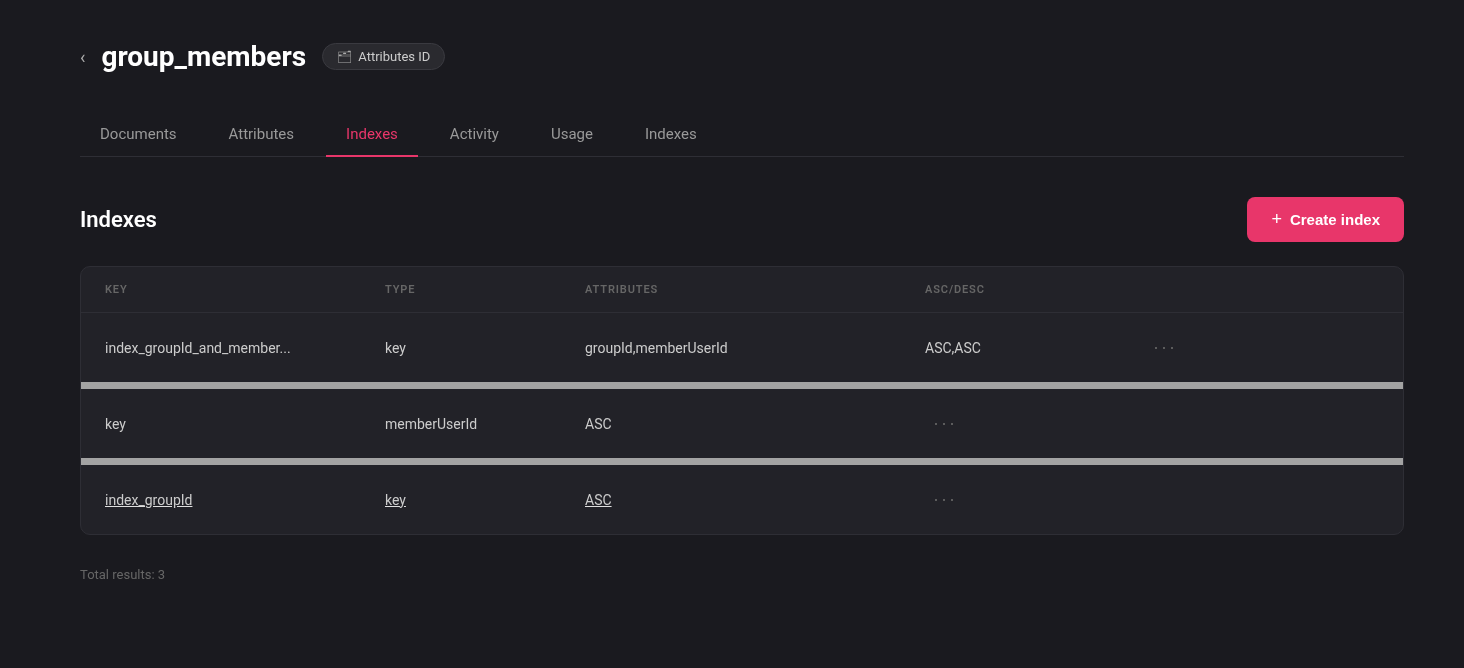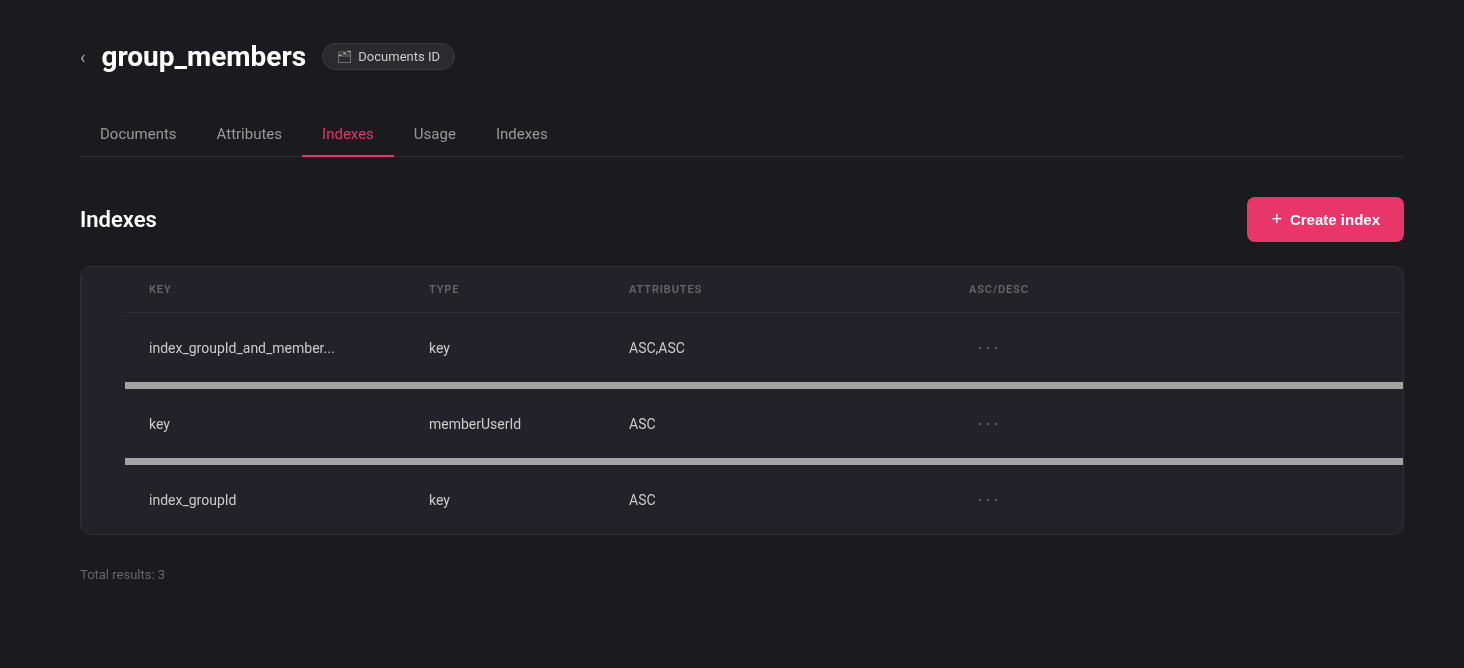--- a/index.html
+++ b/index.html
@@ -56,21 +56,21 @@
     }
 
     .collection-id-badge .badge-icon {
       font-size: 12px;
       color: #aaa;
     }
 
     
     .nav-tabs {
       display: flex;
-      gap: 0;
+      gap: 12px;
       border-bottom: 1px solid #2e2e35;
       margin-bottom: 40px;
     }
 
     .nav-tab {
       padding: 12px 20px;
       font-size: 15px;
       color: #999;
       cursor: pointer;
       border-bottom: 2px solid transparent;
@@ -120,21 +120,20 @@
       font-size: 18px;
       font-weight: 400;
     }
 
     
     .table-container {
       background-color: #222228;
       border: 1px solid #2e2e35;
       border-radius: 10px;
       overflow: hidden;
-      padding-left: 44px;
     }
 
     .table-header {
       display: grid;
       grid-template-columns: 280px 200px 340px 220px 60px;
       padding: 16px 24px;
       border-bottom: 1px solid #2e2e35;
     }
 
     .table-header-cell {
@@ -148,20 +147,21 @@
     .table-row {
       display: grid;
       grid-template-columns: 280px 200px 340px 220px 60px;
       padding: 20px 24px;
       border-bottom: 7px solid #a3a3a3;
       align-items: center;
     }
 
     .table-row:last-child {
       border-bottom: none;
+      text-decoration: underline;
     }
 
     .table-cell {
       font-size: 14px;
       color: #cccccc;
     }
 
     .more-options-btn {
       background: none;
       border: none;
@@ -182,29 +182,30 @@
 </head>
 <body>
 
 <div class="page-container">
 
   <div class="header">
     <span class="back-arrow">‹</span>
     <span class="collection-title">group_members</span>
     <div class="collection-id-badge">
       <span class="badge-icon">🗂</span>
-      <span>Documents ID</span>
+      <span>Attributes ID</span>
     </div>
   </div>
 
   <nav class="nav-tabs">
 
   <a class="nav-tab" href="#">Documents</a>
       <a class="nav-tab" href="#">Attributes</a>
       <a class="nav-tab active" href="#">Indexes</a>
+      <a class="nav-tab" href="#">Activity</a>
       <a class="nav-tab" href="#">Usage</a>
       <a class="nav-tab" href="#">Indexes</a>
     </nav>
 
   <div class="main-content">
 
     <div class="section-header">
       <h2 class="section-title">Indexes</h2>
       <button class="create-index-btn">
         <span class="plus-icon">+</span>
@@ -217,20 +218,21 @@
         <div class="table-header-cell">KEY</div>
         <div class="table-header-cell">TYPE</div>
         <div class="table-header-cell">ATTRIBUTES</div>
         <div class="table-header-cell">ASC/DESC</div>
         <div class="table-header-cell"></div>
       </div>
 
       <div class="table-row">
         <div class="table-cell">index_groupId_and_member...</div>
         <div class="table-cell">key</div>
+        <div class="table-cell">groupId,memberUserId</div>
         <div class="table-cell">ASC,ASC</div>
         <div class="table-cell">
           <button class="more-options-btn">···</button>
         </div>
       </div>
 
       <div class="table-row">
         <div class="table-cell">key</div>
         <div class="table-cell">memberUserId</div>
         <div class="table-cell">ASC</div>

